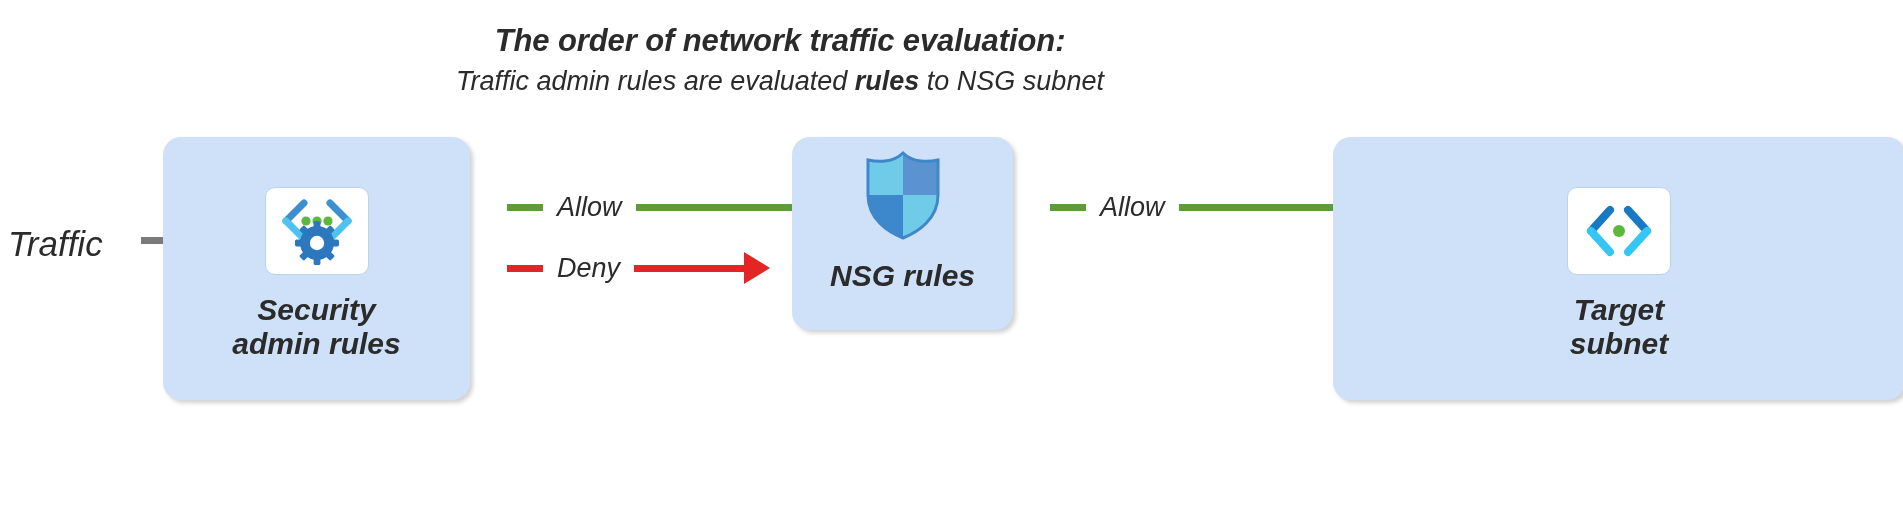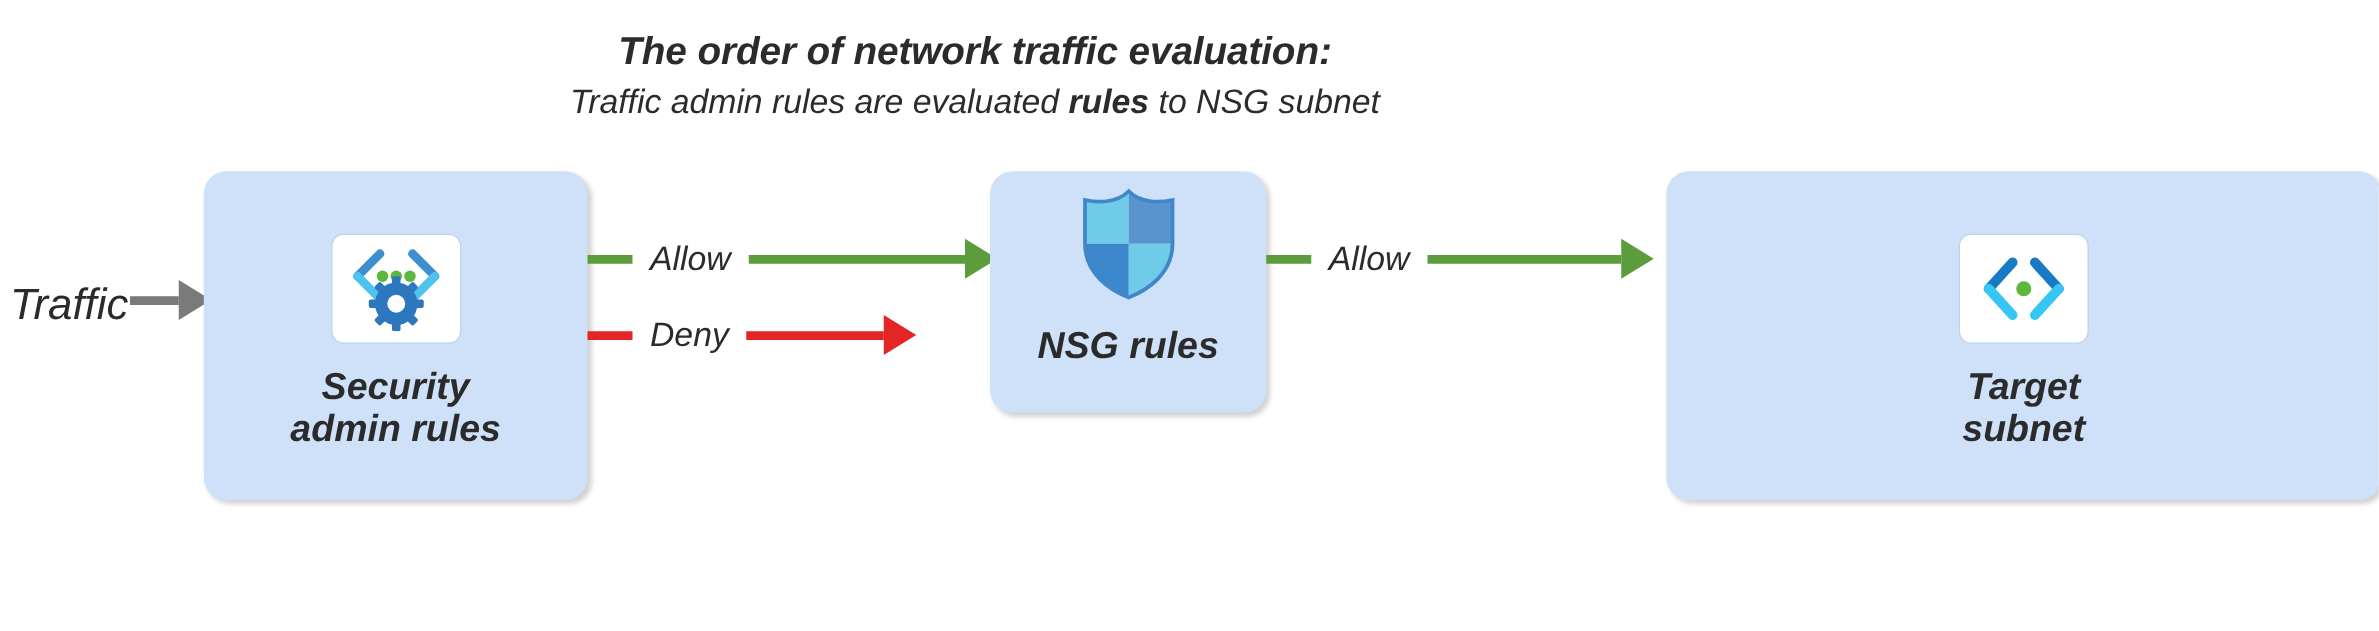--- a/index.html
+++ b/index.html
@@ -60,21 +60,21 @@
   }
   #node-nsg .shield-wrap{margin-bottom:14px;}
 
   
   .traffic-label{
     position:absolute;left:8px;top:224px;
     font-size:35px;color:#2b2b2b;
   }
 
   
-  .conn{position:absolute;display:flex;align-items:center;}
+  .conn{position:absolute;display:flex;align-items:center;margin-left:37px;}
   .seg{height:7px;display:block;}
   .seg.green{background:#5d9c3c;}
   .seg.red{background:#e42525;}
   .conn-label{
     font-size:27px;color:#2b2b2b;
     padding:0 14px;white-space:nowrap;line-height:1;
   }
   .arrowhead{width:0;height:0;display:block;}
   .arrowhead.green{
     border-top:16px solid transparent;border-bottom:16px solid transparent;

